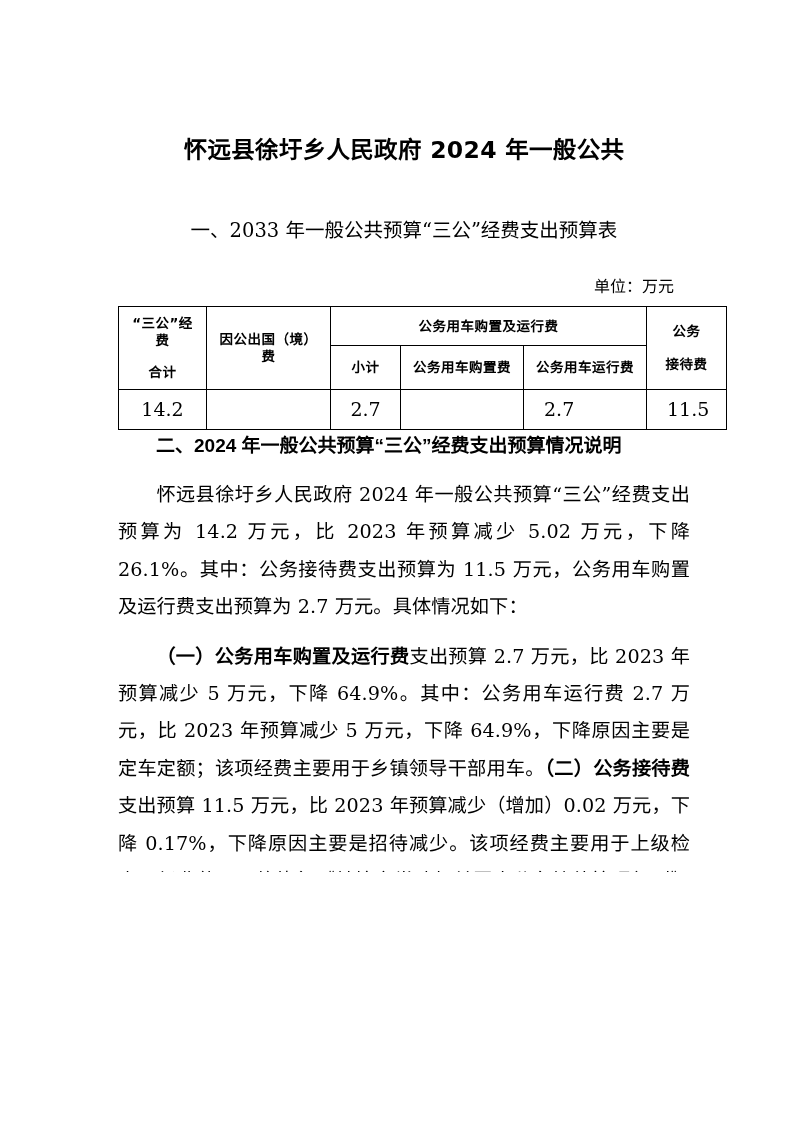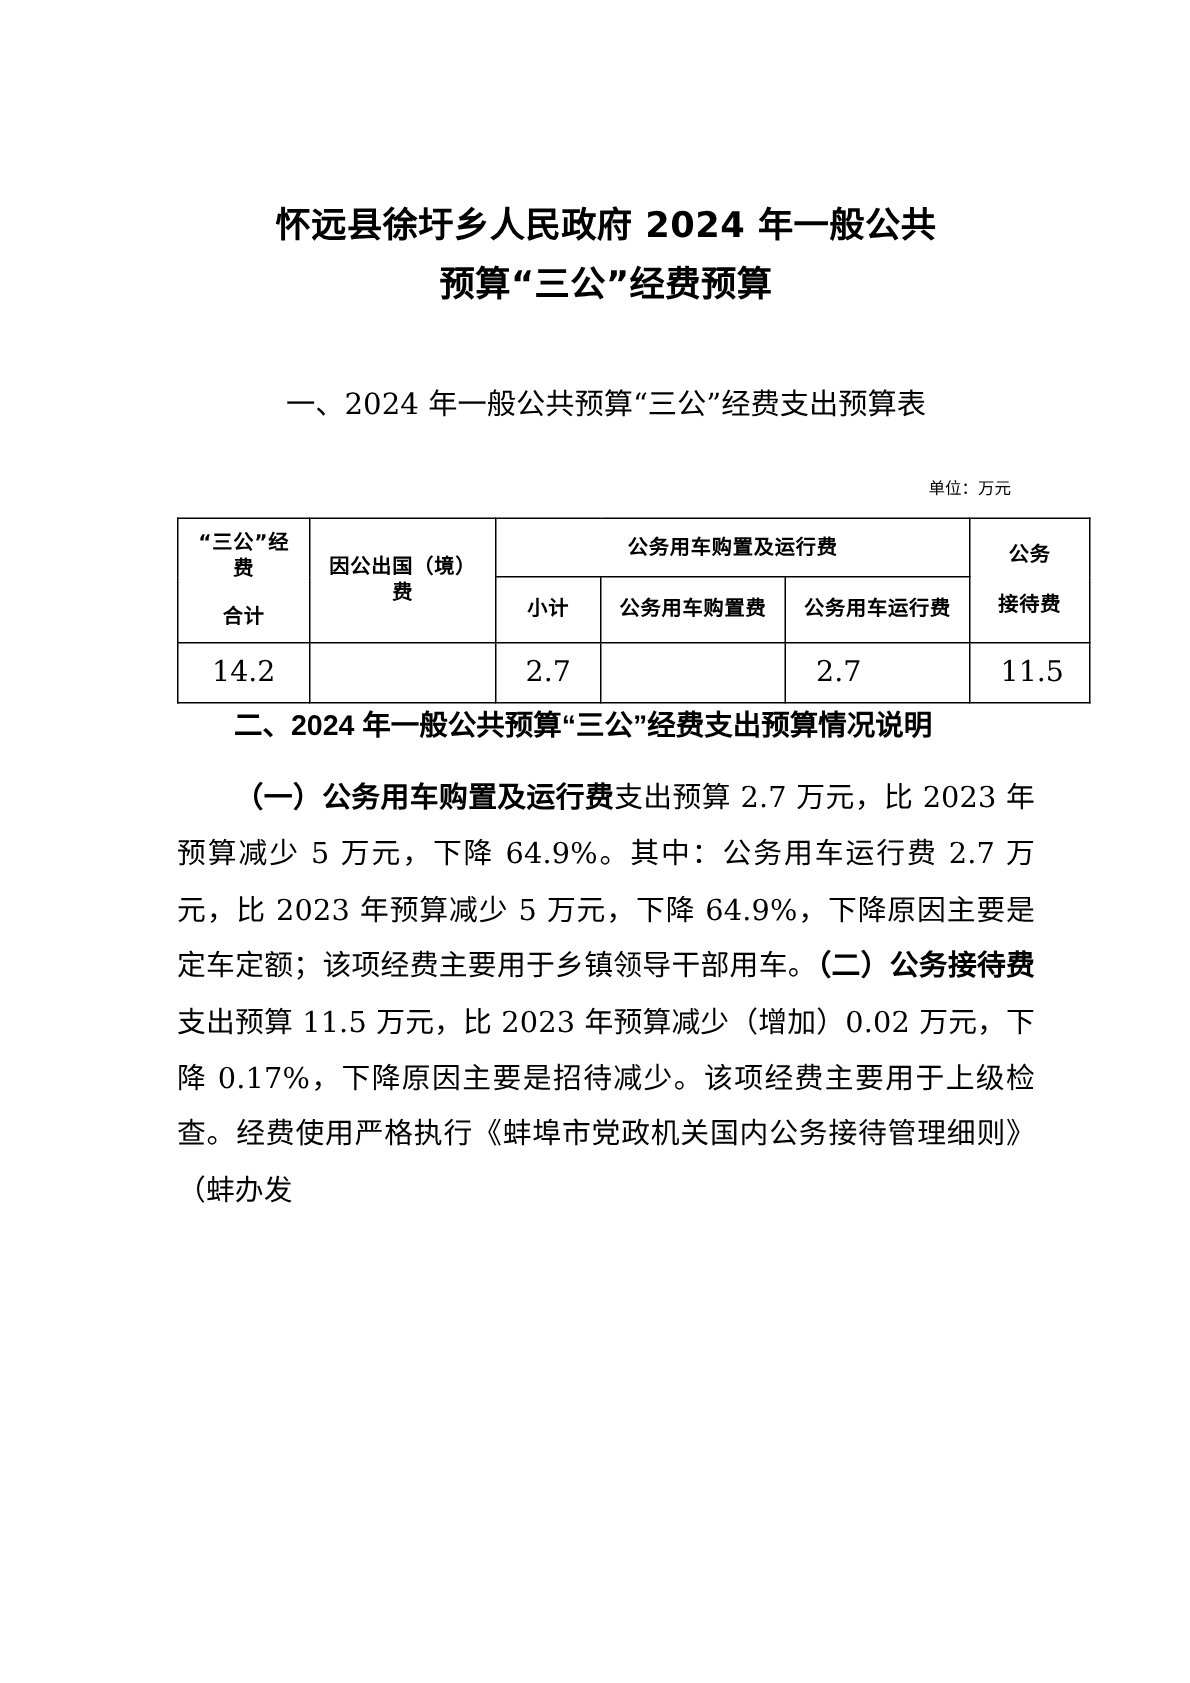--- a/index.html
+++ b/index.html
@@ -71,21 +71,21 @@
     font-size: 19px;
   }
 
   
   .unit-line {
     margin: 0;
     padding-top: 29px;
     padding-bottom: 8px;
     text-align: right;
     padding-right: 16px;
-    font-size: 11px;
+    font-size: 16px;
     line-height: 22px;
   }
 
   
   table.budget {
     border-collapse: collapse;
     table-layout: fixed;
     width: 572px;
     font-size: 13.5px;
     font-family: "DejaVu Sans", "Liberation Sans", sans-serif;
@@ -146,24 +146,23 @@
 </style>
 </head>
 <body>
 
 <div class="page">
 
   <div class="content">
 
     <h1 class="doc-title">
       <span class="tline">怀远县徐圩乡人民政府 2024 年一般公共</span>
-      <span class="tline">预算“三公”经费预算</span>
     </h1>
 
-    <p class="section-heading" id="heading-one">一、2024 年一般公共预算“三公”经费支出预算表</p>
+    <p class="section-heading" id="heading-one">一、2033 年一般公共预算“三公”经费支出预算表</p>
 
     <p class="unit-line">单位：万元</p>
 
     <table class="budget">
       <colgroup>
         <col style="width:88px">
         <col style="width:124px">
         <col style="width:70px">
         <col style="width:123px">
         <col style="width:123px">
@@ -199,20 +198,21 @@
           <td class="datacell">2.7</td>
           <td class="datacell"></td>
           <td class="datacell numleft">2.7</td>
           <td class="datacell numleft">11.5</td>
         </tr>
       </tbody>
     </table>
 
     <p class="section-heading" id="heading-two">二、2024 年一般公共预算“三公”经费支出预算情况说明</p>
 
+    <p class="body-para" id="para-1">怀远县徐圩乡人民政府 2024 年一般公共预算“三公”经费支出预算为 14.2 万元，比 2023 年预算减少 5.02 万元，下降 26.1%。其中：公务接待费支出预算为 11.5 万元，公务用车购置及运行费支出预算为 2.7 万元。具体情况如下：</p>
 
     <p class="body-para" id="para-2">
       <span class="b">（一）公务用车购置及运行费</span><span>支出预算 2.7 万元，比 2023 年预算减少 5 万元，下降 64.9%。其中：公务用车运行费 2.7 万元，比 2023 年预算减少 5 万元，下降 64.9%，下降原因主要是定车定额；该项经费主要用于乡镇领导干部用车。</span><span class="b">（二）公务接待费</span><span>支出预算 11.5 万元，比 2023 年预算减少（增加）0.02 万元，下降 0.17%，下降原因主要是招待减少。该项经费主要用于上级检查。经费使用严格执行《蚌埠市党政机关国内公务接待管理细则》（蚌办发</span>
     </p>
 
   </div>
 
   <div class="page-number">- 1 -</div>
 
 </div>

